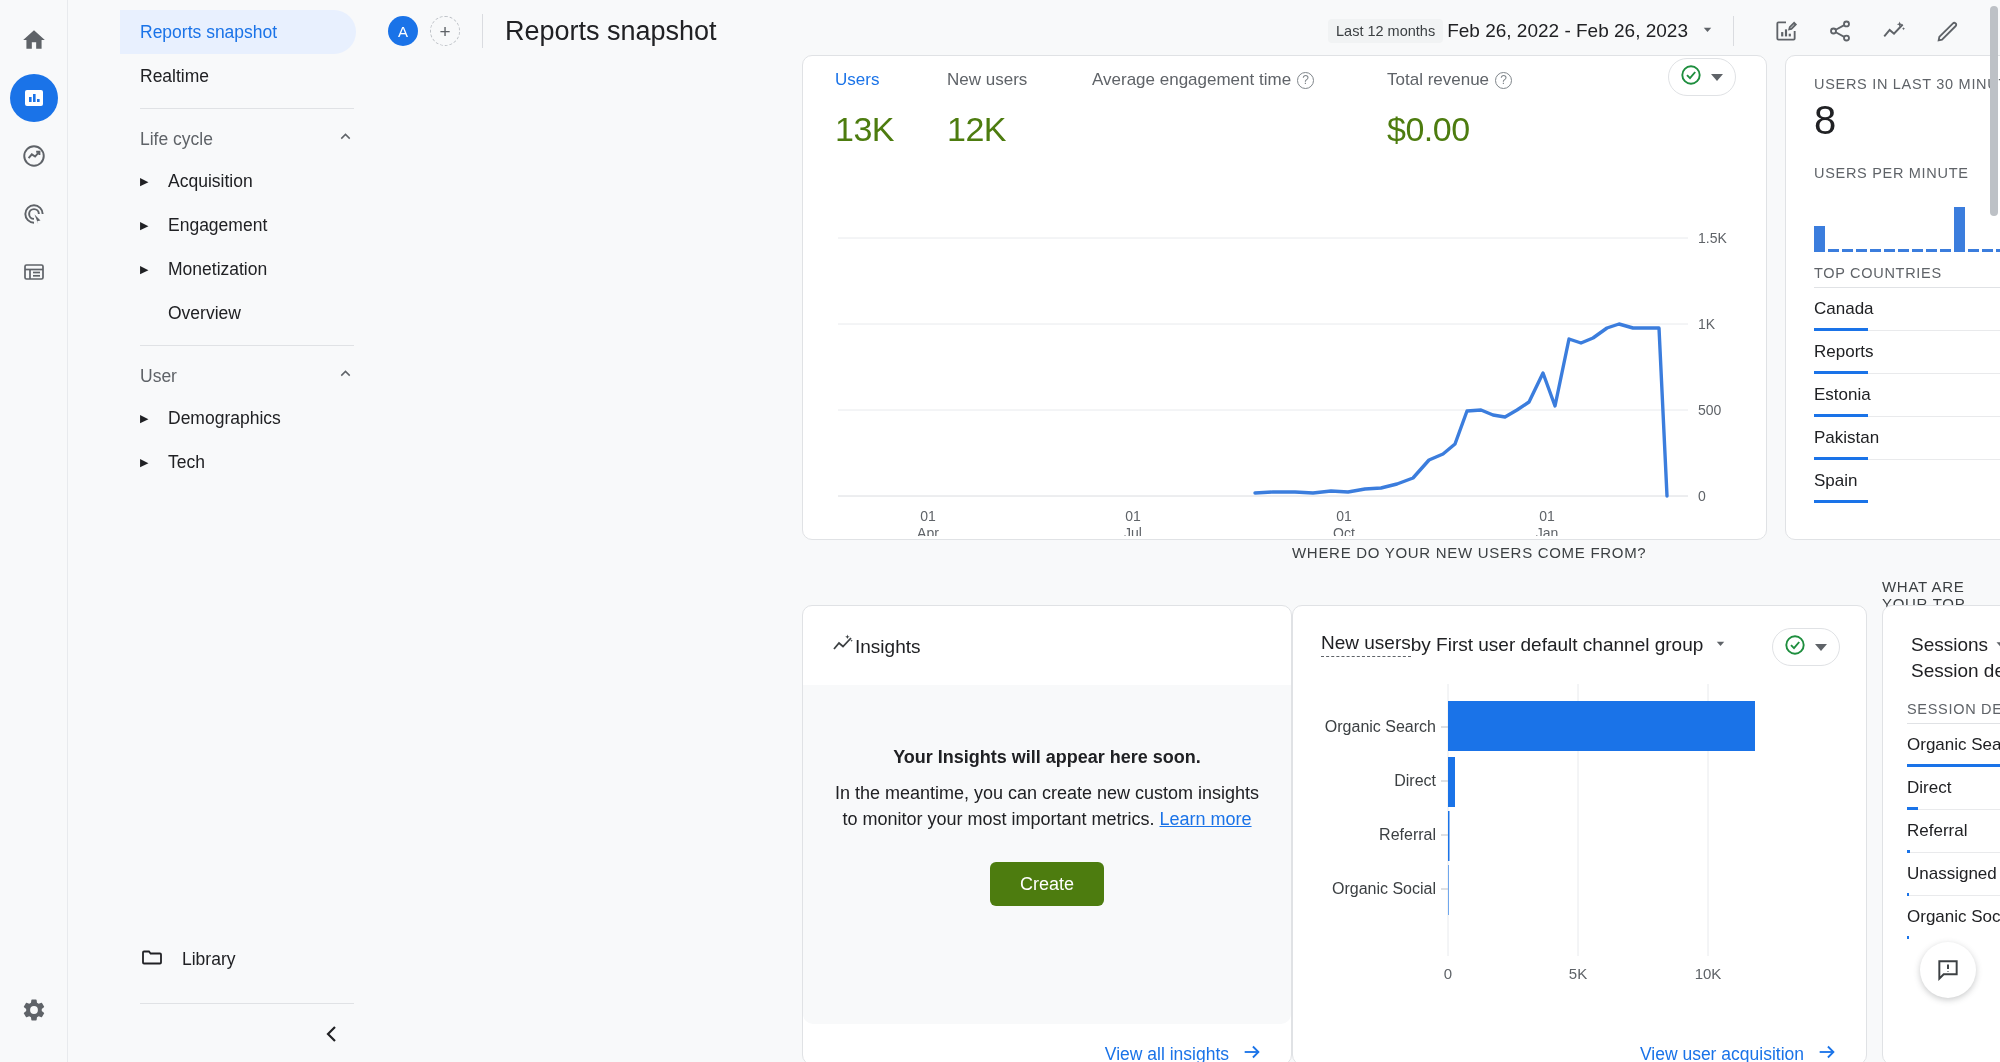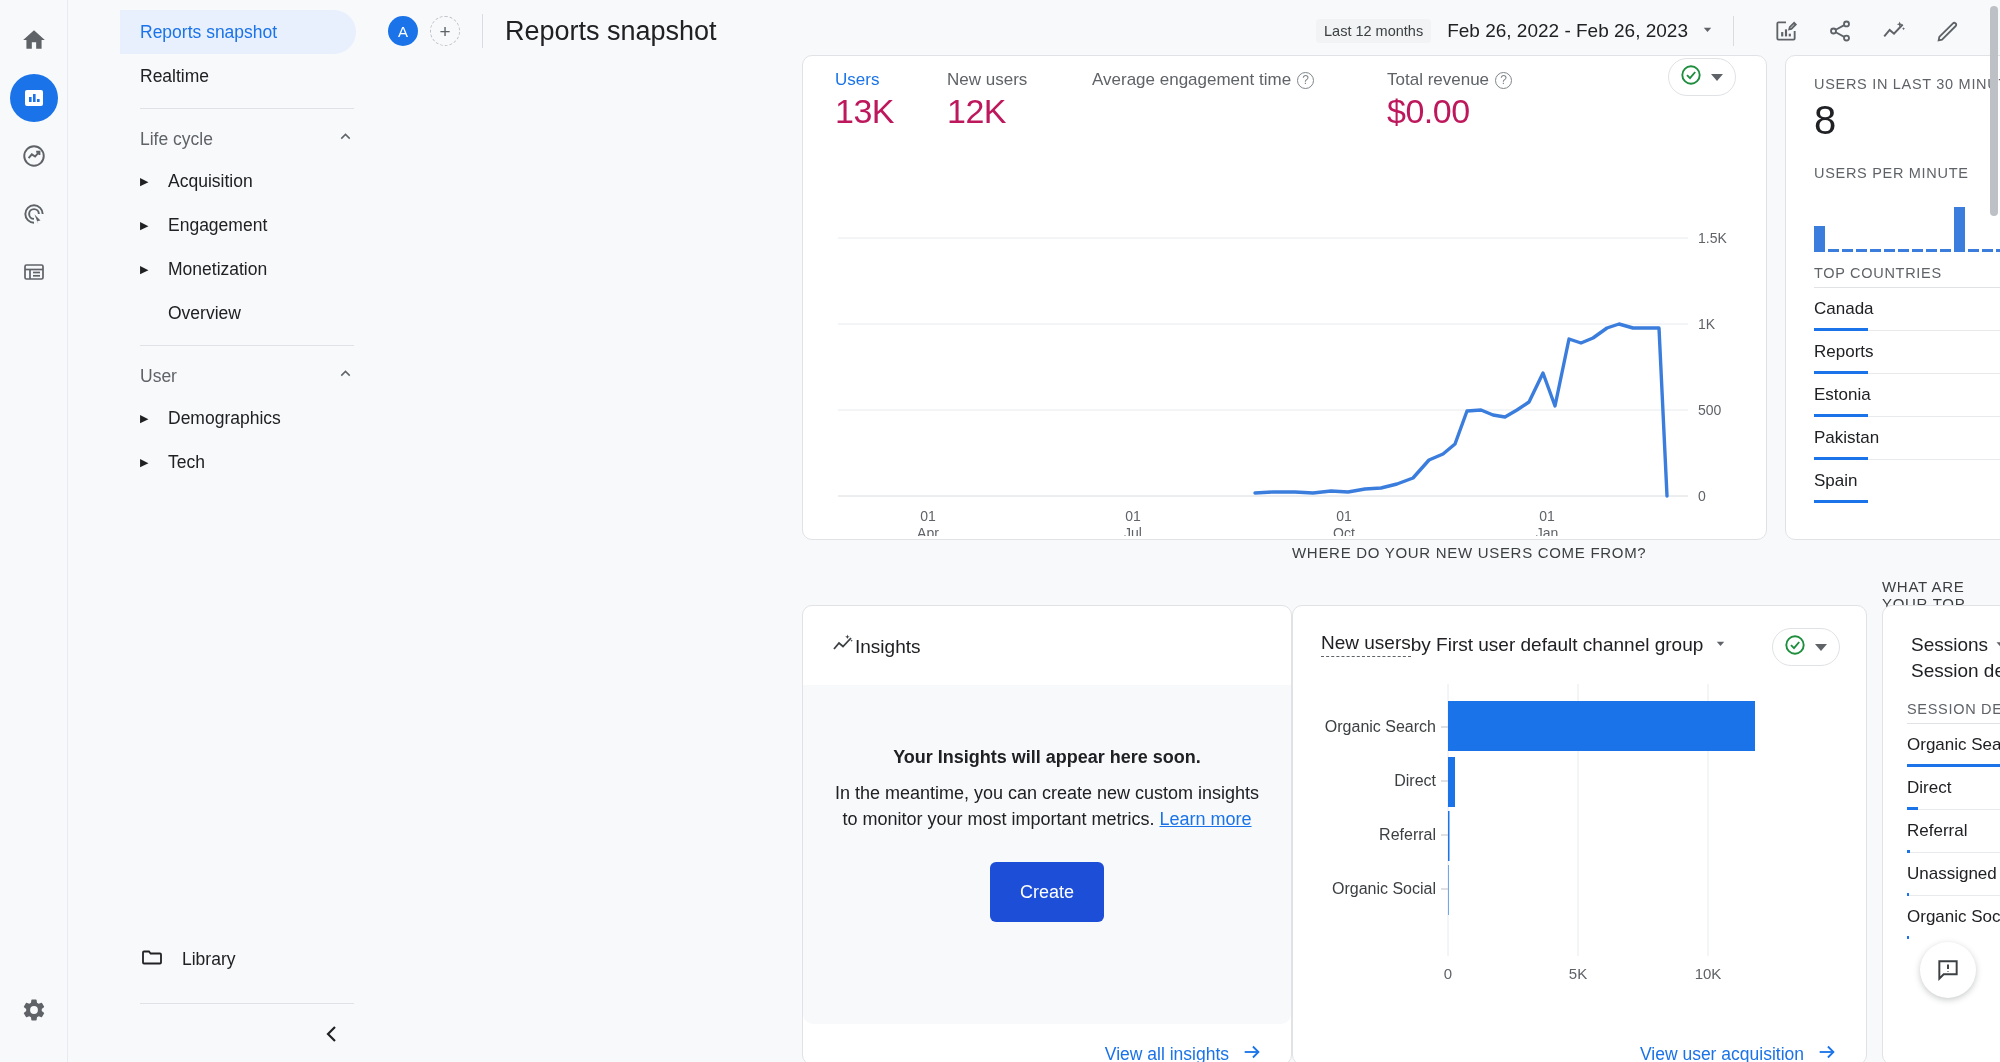--- a/index.html
+++ b/index.html
@@ -78,40 +78,40 @@
     width: 30px; height: 30px; border-radius: 50%;
     border: 1.5px dashed #bdc1c6; color: #5f6368; margin-left: 12px;
     display: flex; align-items: center; justify-content: center;
     font-size: 19px; cursor: pointer; line-height: 1;
   }
   .tb-div { width: 1px; height: 34px; background: #dadce0; margin: 0 22px; }
   .page-title { font-size: 27px; color: #202124; font-weight: 400; }
   .tb-right { margin-left: auto; display: flex; align-items: center; gap: 0; }
   .range-chip {
     background: #f1f3f4; color: #3c4043; font-size: 14.5px;
-    padding: 4px 8px; border-radius: 4px; margin-right: 16px; white-space: nowrap;
+    padding: 4px 8px; border-radius: 4px; margin-right: 4px; white-space: nowrap;
   }
   .range-text { font-size: 19px; color: #202124; white-space: nowrap; cursor: pointer; }
   .range-caret { margin-left: 12px; color: #5f6368; font-size: 12px; cursor: pointer; }
   .tb-icons { display: flex; align-items: center; gap: 10px; margin-left: 20px; }
   .tb-icon { width: 44px; height: 44px; display: flex; align-items: center; justify-content: center;
              border-radius: 50%; color: #5f6368; cursor: pointer; }
   .tb-sep { width: 1px; height: 30px; background: #dadce0; margin: 0 10px 0 18px; }
 
   
   .card { background: #fff; border: 1px solid #e0e2e5; border-radius: 10px; position: absolute; }
 
   .card-users { left: 432px; top: 55px; width: 965px; height: 485px; }
   .card-rt    { left: 1415px; top: 55px; width: 475px; height: 485px; }
 
   .metrics-row { display: flex; padding: 0 32px; position: relative; }
   .metric { padding-right: 10px; }
   .metric-label { font-size: 17px; color: #5f6368; white-space: nowrap; }
   .metric-label.active { color: #1a73e8; }
-  .metric-value { font-size: 34px; color: #be185d; margin-top: 2px; letter-spacing: -0.5px; }
+  .metric-value { font-size: 34px; color: #4d7c0f; margin-top: 20px; letter-spacing: -0.5px; }
   .qmark { display: inline-block; width: 17px; height: 17px; border: 1.3px solid #80868b;
            border-radius: 50%; font-size: 12px; line-height: 15px; text-align: center;
            color: #80868b; margin-left: 6px; vertical-align: 1px; }
 
   .status-pill {
     position: absolute; display: flex; align-items: center; gap: 8px;
     border: 1px solid #e0e2e5; border-radius: 22px; height: 38px;
     padding: 0 12px 0 10px; background: #fff; cursor: pointer;
   }
   .tri-down { width: 0; height: 0; border-left: 6px solid transparent; border-right: 6px solid transparent;
@@ -146,22 +146,22 @@
   .card-newusers { left: 922px; top: 605px; width: 575px; height: 460px; }
   .card-camp     { left: 1512px; top: 605px; width: 378px; height: 460px; }
 
   .ins-head { display: flex; align-items: center; gap: 0; padding: 26px 28px 24px 28px;
               font-size: 19px; color: #202124; }
   .ins-body { background: #f8f9fa; height: 339px; border-radius: 0 0 10px 10px;
               display: flex; flex-direction: column; align-items: center; padding-top: 62px; }
   .ins-t1 { font-size: 18px; font-weight: bold; color: #202124; }
   .ins-t2 { font-size: 18px; color: #202124; text-align: center; width: 430px; margin-top: 12px; line-height: 1.45; }
   .ins-link { color: #1a73e8; text-decoration: underline; cursor: pointer; }
-  .btn-create { margin-top: 30px; background: #1d4ed8; color: #fff; border: none;
-                border-radius: 6px; padding: 0 30px; height: 60px; font-size: 18px;
+  .btn-create { margin-top: 30px; background: #4d7c0f; color: #fff; border: none;
+                border-radius: 6px; padding: 0 30px; height: 44px; font-size: 18px;
                 font-family: inherit; cursor: pointer; }
 
   .nu-title { font-size: 19px; color: #202124; padding: 26px 0 0 28px; display: flex; align-items: center; }
   .nu-metric { border-bottom: 1.5px dashed #5f6368; padding-bottom: 2px; cursor: pointer; }
   .cm-sel { font-size: 19px; color: #202124; padding: 26px 0 0 28px; line-height: 1.35; }
   .cm-dd { cursor: pointer; }
 
   .foot-link { position: absolute; bottom: -4px; right: 28px; color: #1a73e8; font-size: 17.5px;
                display: flex; align-items: center; gap: 12px; cursor: pointer; white-space: nowrap;}
 

